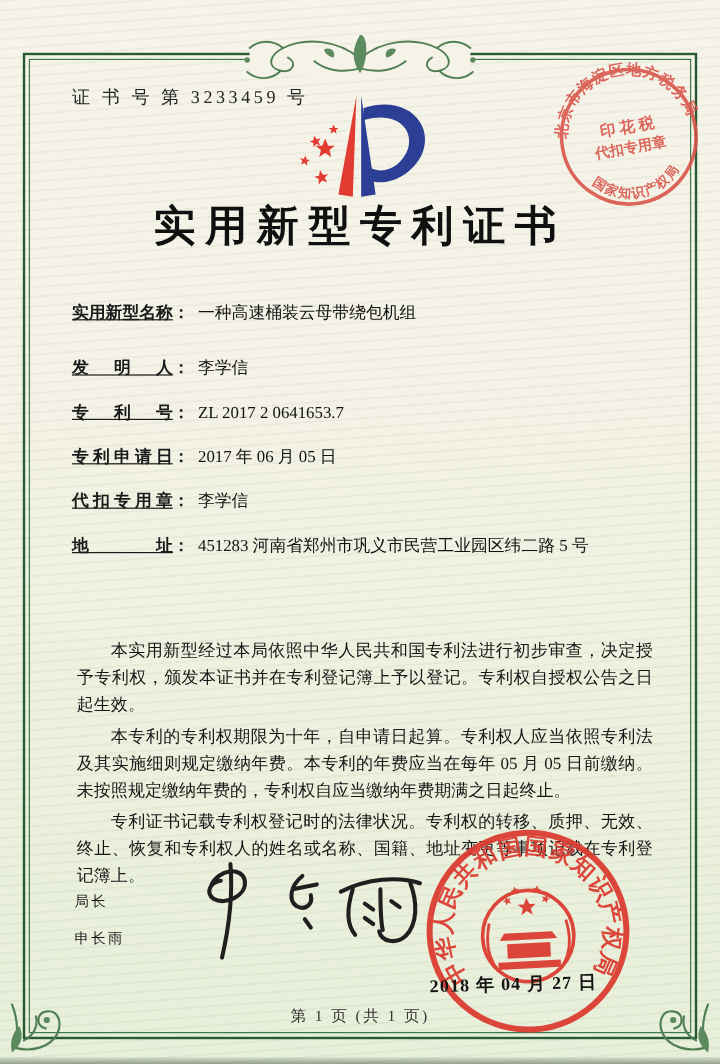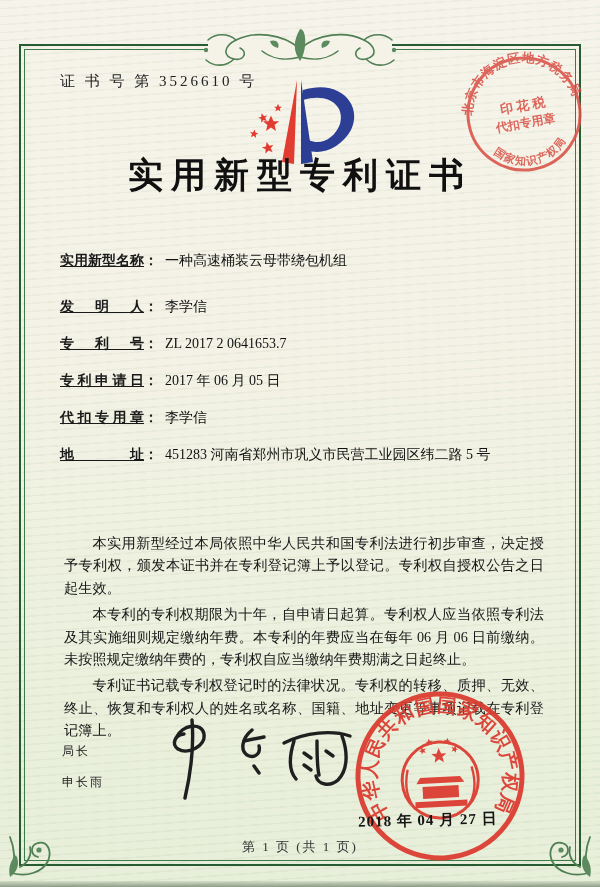--- a/index.html
+++ b/index.html
@@ -25,21 +25,21 @@
     pointer-events:none;
   }
   .ornament-top{position:absolute;left:50%;top:21px;transform:translateX(-50%);z-index:3;}
   .corner-orn{position:absolute;z-index:3;}
   .corner-orn.left{left:6px;bottom:8px;}
   .corner-orn.right{right:6px;bottom:8px;transform:scaleX(-1);}
 
   .cert-no{position:absolute;left:60px;top:72px;font-size:15px;letter-spacing:3px;color:#222;}
   .logo{position:absolute;left:237px;top:76px;}
   .tax-seal{position:absolute;left:460px;top:50px;transform:rotate(-10deg);opacity:.88;}
-  .doc-title{position:absolute;left:0;right:0;top:152px;text-align:center;
+  .doc-title{position:absolute;left:0;right:0;top:165px;text-align:center;
     font-size:35px;font-weight:700;letter-spacing:8px;color:#101010;}
 
   .fields{position:absolute;left:60px;right:46px;top:252px;font-size:14px;}
   .field-row{position:relative;height:22px;margin-bottom:15px;white-space:nowrap;}
   .field-row.first{margin-bottom:24px;}
   .flabel{display:inline-block;width:84px;text-align:justify;text-align-last:justify;font-weight:600;color:#1a1a1a;text-decoration:underline;}
   .colon{font-weight:600;}
   .fvalue{margin-left:7px;color:#111;}
   .grant-right{position:absolute;left:283px;top:0;}
 
@@ -100,21 +100,21 @@
       <path d="M6,52 C20,56 36,52 42,40 C46,30 42,20 32,22 C24,24 24,34 32,36"></path>
       <path d="M6,52 C10,38 8,26 4,16"></path>
       <path d="M14,46 C22,42 26,34 24,26"></path>
     </g>
     <g fill="#5c8a5f">
       <circle cx="33" cy="29" r="2.6"></circle>
       <path d="M4,56 C12,50 14,42 10,34 C4,40 2,48 4,56 Z"></path>
     </g>
   </svg>
 
-  <div class="cert-no">证 书 号 第 3526610 号</div>
+  <div class="cert-no">证 书 号 第 3233459 号</div>
 
   <svg class="logo" width="130" height="96" viewBox="0 0 130 96">
     <defs>
       <path id="lstar" d="M0,-10 L2.94,-3.09 L9.51,-3.09 L4.19,1.18 L5.88,8.09 L0,4 L-5.88,8.09 L-4.19,1.18 L-9.51,-3.09 L-2.94,-3.09 Z"></path>
     </defs>
     <g fill="#e23b31">
       <use href="#lstar" transform="translate(41,32) scale(0.42)"></use>
       <use href="#lstar" transform="translate(26,42) scale(0.5) rotate(-15)"></use>
       <use href="#lstar" transform="translate(34,48) scale(0.85)"></use>
       <use href="#lstar" transform="translate(17,58) scale(0.45) rotate(10)"></use>
@@ -163,21 +163,21 @@
     <div class="field-row">
       <span class="flabel">代扣专用章</span><span class="colon">：</span><span class="fvalue">李学信</span>
     </div>
     <div class="field-row">
       <span class="flabel">地址</span><span class="colon">：</span><span class="fvalue">451283 河南省郑州市巩义市民营工业园区纬二路 5 号</span>
     </div>
   </div>
 
   <div class="body-text">
     <p>本实用新型经过本局依照中华人民共和国专利法进行初步审查，决定授予专利权，颁发本证书并在专利登记簿上予以登记。专利权自授权公告之日起生效。</p>
-    <p>本专利的专利权期限为十年，自申请日起算。专利权人应当依照专利法及其实施细则规定缴纳年费。本专利的年费应当在每年 06 月 06 日前缴纳。未按照规定缴纳年费的，专利权自应当缴纳年费期满之日起终止。</p>
+    <p>本专利的专利权期限为十年，自申请日起算。专利权人应当依照专利法及其实施细则规定缴纳年费。本专利的年费应当在每年 05 月 05 日前缴纳。未按照规定缴纳年费的，专利权自应当缴纳年费期满之日起终止。</p>
     <p>专利证书记载专利权登记时的法律状况。专利权的转移、质押、无效、终止、恢复和专利权人的姓名或名称、国籍、地址变更等事项记载在专利登记簿上。</p>
   </div>
 
   <div class="officer">
     <div>局长</div>
     <div>申长雨</div>
   </div>
 
   <svg class="signature" width="215" height="95" viewBox="0 0 215 95">
     <g stroke="#1f1f1f" stroke-width="3.4" fill="none" stroke-linecap="round" stroke-linejoin="round">

